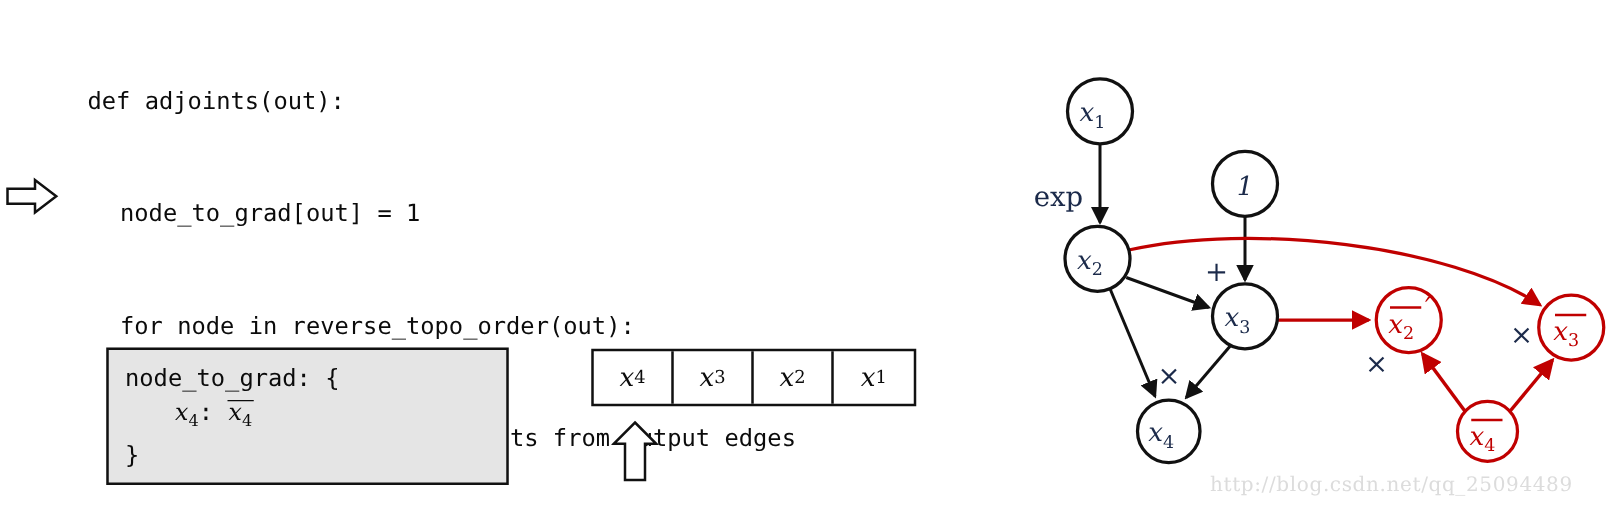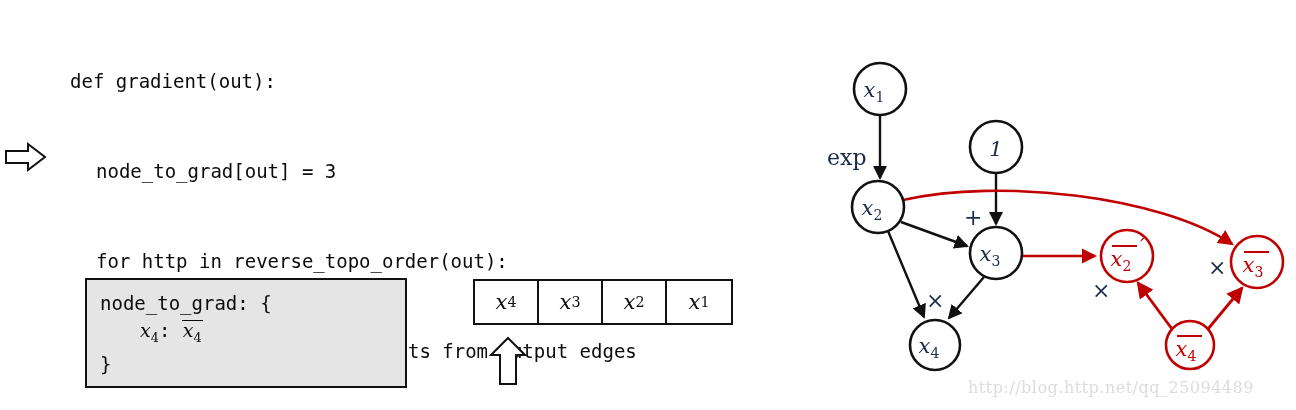--- a/index.html
+++ b/index.html
@@ -81,23 +81,23 @@
 </head>
 <body>
 
 <div class="stage">
 
   <svg class="cursor-arrow" viewBox="0 0 44 32">
     <path d="M2 10 H24 V3 L41 16 L24 29 V22 H2 Z" fill="#ffffff" stroke="#111" stroke-width="2"></path>
   </svg>
 
   <div class="code">
-    <span class="ln">def gradient(out):</span>
-    <span class="ln i1">node_to_grad[out] = 3</span>
-    <span class="ln i1">for http in reverse_topo_order(out):</span>
+    <span class="ln">def adjoints(out):</span>
+    <span class="ln i1">node_to_grad[out] = 1</span>
+    <span class="ln i1">for node in reverse_topo_order(out):</span>
     <span class="ln i2">grad ← sum partial adjoints from output edges</span>
     
     
     
     
   </div>
 
   <div class="dictbox">
     <div class="dline first">node_to_grad: {</div>
     <div class="dline mid">
@@ -197,14 +197,14 @@
 
     <g>
       <text class="oplabel" x="827" y="165">exp</text>
       <text class="oplabel" x="964" y="225">+</text>
       <text class="oplabel" x="926" y="308">×</text>
       <text class="oplabel" x="1092" y="298">×</text>
       <text class="oplabel" x="1208" y="275">×</text>
     </g>
   </svg>
 
-  <div class="watermark">http://blog.http.net/qq_25094489</div>
+  <div class="watermark">http://blog.csdn.net/qq_25094489</div>
 </div>
 
 </body></html>

